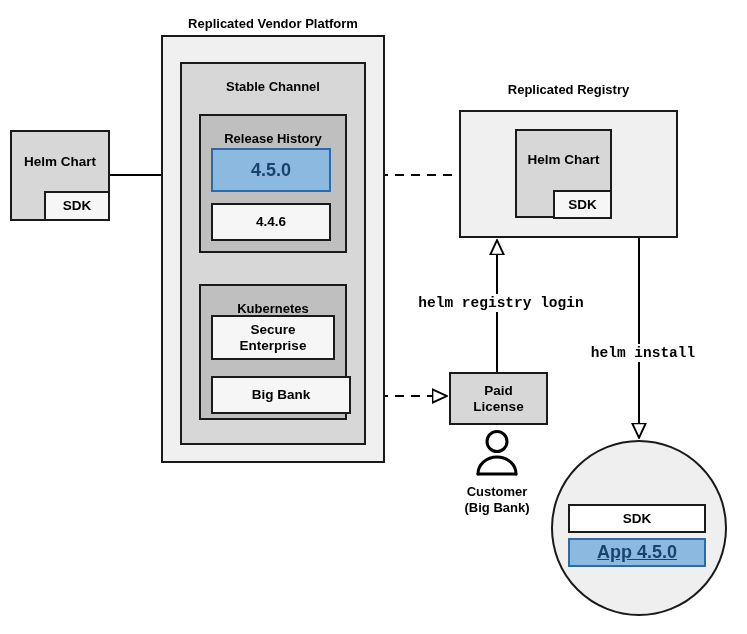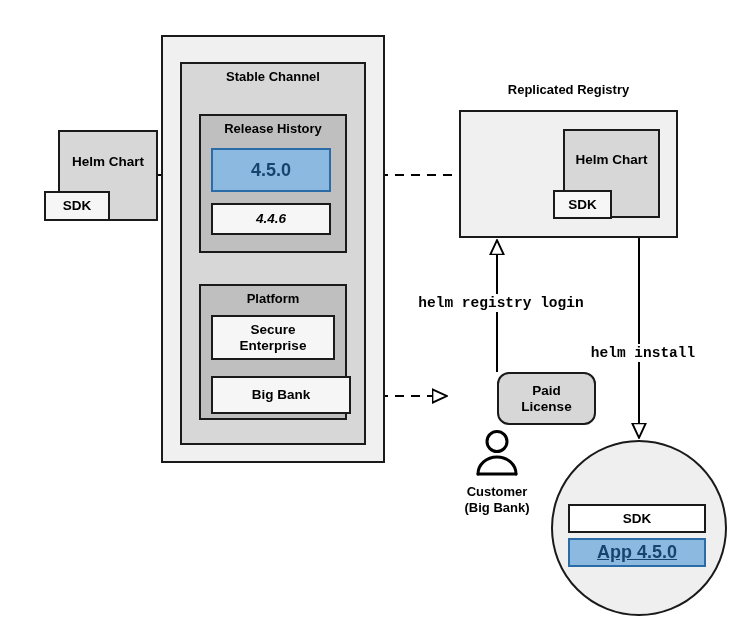--- a/index.html
+++ b/index.html
@@ -47,33 +47,32 @@
     border: 2px solid #1a1a1a;
     background: #bfbfbf;
     align-items: flex-start;
     justify-content: center;
   }
   .grp-title {
     display: block;
     width: 100%;
     font-size: 13px;
     font-weight: bold;
-    padding-top: 6px;
+    padding-top: 16px;
   }
   
   .leaf-white {
     border: 2px solid #1a1a1a;
     background: #f6f6f6;
     font-size: 13.5px;
   }
   .leaf-gray {
     border: 2px solid #1a1a1a;
     background: #d7d7d7;
     font-size: 13.5px;
-    margin-left: 48px;
   }
   .leaf-blue {
     border: 2px solid #2a6ba8;
     background: #8cb9e0;
     color: #17436e;
     font-size: 18px;
   }
   .leaf-pure-white {
     border: 2px solid #1a1a1a;
     background: #ffffff;
@@ -147,39 +146,40 @@
   </svg>
 
   <div class="box leaf-gray" style="left:10px; top:130px; width:100px; height:91px;
               align-items:center; justify-content:center;">
     <span style="position:relative; top:-14px;">Helm Chart</span>
   </div>
   <div class="box leaf-white" style="left:44px; top:191px; width:66px; height:30px;">
     <span>SDK</span>
   </div>
 
+  <div class="caption" style="left:161px; top:16px; width:224px;">Replicated Vendor Platform</div>
 
   <div class="box grp-outer" style="left:161px; top:35px; width:224px; height:428px;"></div>
 
   <div class="box grp-l2" style="left:180px; top:62px; width:186px; height:383px;">
     <span class="grp-title">Stable Channel</span>
   </div>
 
   <div class="box grp-l3" style="left:199px; top:114px; width:148px; height:139px;">
     <span class="grp-title">Release History</span>
   </div>
   <div class="box leaf-blue" style="left:211px; top:148px; width:120px; height:44px;">
     <span>4.5.0</span>
   </div>
-  <div class="box leaf-white" style="left:211px; top:203px; width:120px; height:32px;font-style:italic;">
+  <div class="box leaf-white" style="left:211px; top:203px; width:120px; height:38px;">
     <span>4.4.6</span>
   </div>
 
   <div class="box grp-l3" style="left:199px; top:284px; width:148px; height:136px;">
-    <span class="grp-title">Platform</span>
+    <span class="grp-title">Kubernetes</span>
   </div>
   <div class="box leaf-white" style="left:211px; top:315px; width:124px; height:45px;">
     <span style="white-space:pre-line;">Secure
 Enterprise</span>
   </div>
   <div class="box leaf-white" style="left:211px; top:376px; width:140px; height:38px;">
     <span>Big Bank</span>
   </div>
 
   <div class="caption" style="left:459px; top:82px; width:219px;">Replicated Registry</div>
@@ -191,21 +191,21 @@
     <span style="position:relative; top:-14px;">Helm Chart</span>
   </div>
   <div class="box leaf-white" style="left:553px; top:190px; width:59px; height:29px;">
     <span>SDK</span>
   </div>
 
   <div class="mono-label" style="left:572px; top:344px; width:134px;">helm install</div>
 
   <div class="mono-label" style="left:400px; top:294px; width:194px;">helm registry login</div>
 
-  <div class="box leaf-gray" style="left:449px; top:372px; width:99px; height:53px;border-radius:12px;">
+  <div class="box leaf-gray" style="left:449px; top:372px; width:99px; height:53px;">
     <span style="white-space:pre-line;">Paid
 License</span>
   </div>
 
   <svg class="person" style="left:471px; top:429px;" width="52" height="48" viewBox="0 0 52 48" xmlns="http://www.w3.org/2000/svg">
     <circle cx="26" cy="12.5" r="10" fill="none" stroke="#000000" stroke-width="3"></circle>
     <path d="M 7 45 A 19 17 0 0 1 45 45" fill="none" stroke="#000000" stroke-width="3" stroke-linecap="round"></path>
     <line x1="7" y1="45" x2="45" y2="45" stroke="#000000" stroke-width="3" stroke-linecap="round"></line>
   </svg>
 

